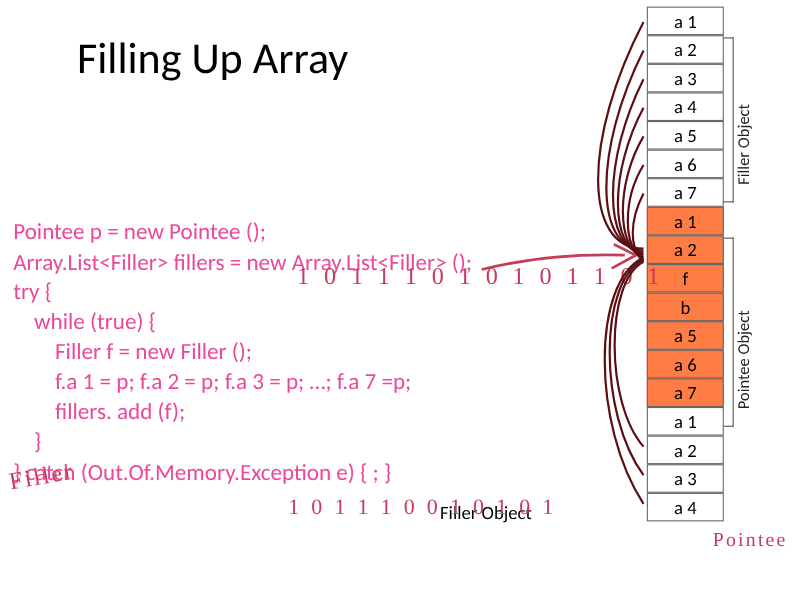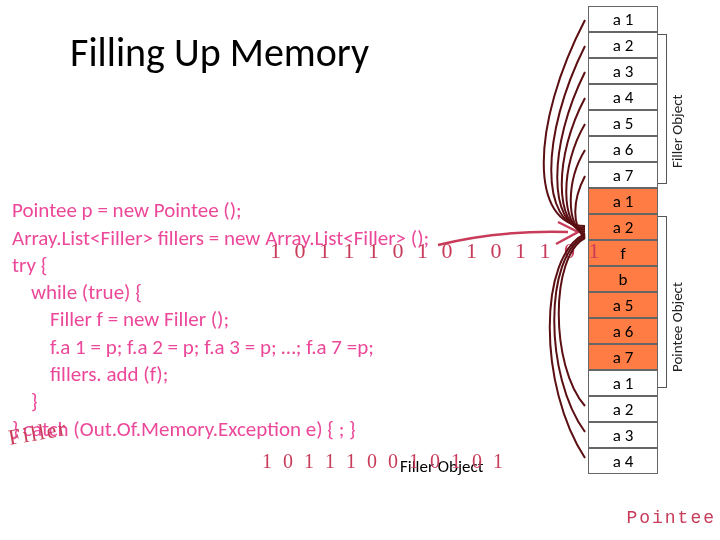--- a/index.html
+++ b/index.html
@@ -88,42 +88,42 @@
   .annot {
     position: absolute;
     font-family: "Comic Sans MS", cursive;
     color: #c83c5a;
     font-size: 20px;
     letter-spacing: 2px;
   }
   .annot.bits1 { left: 270px; top: 238px; letter-spacing: 4px; font-size:22px;}
   .annot.bits2 { left: 262px; top: 450px; letter-spacing: 3px; font-size:20px;text-align:right;}
   .annot.filler-word { left: 8px; top: 420px; font-size:22px; transform: rotate(-10deg);}
-  .annot.pointee-word { right: 4px; top: 508px; font-size:18px;font-family:Liberation Mono, monospace;}
+  .annot.pointee-word { right: 4px; top: 480px; font-size:18px;}
   svg.arrow {
     position: absolute;
     left: 438px;
     top: 210px;
     width: 150px;
     height: 70px;
     overflow: visible;
   }
   svg.curves {
     position: absolute;
     left: 540px;
     top: 6px;
     width: 60px;
     height: 520px;
     overflow: visible;
   }
 </style>
 </head>
 <body>
 
-<div class="title">Filling Up Memory</div>
+<div class="title">Filling Up Array</div>
 
 <div class="code-block">
 <span>Pointee p = new Pointee ();</span>
 <span>Array.List&lt;Filler&gt; fillers = new Array.List&lt;Filler&gt; ();</span>
 <span>try {</span>
 <span>    while (true) {</span>
 <span>        Filler f = new Filler ();</span>
 <span>        f.a 1 = p; f.a 2 = p; f.a 3 = p; …; f.a 7 =p;</span>
 <span>        fillers. add (f);</span>
 <span>    }</span>

